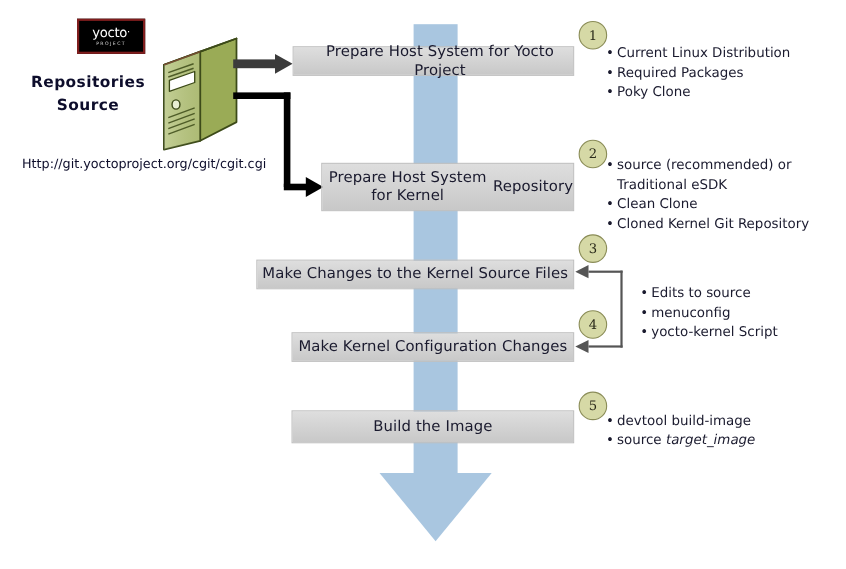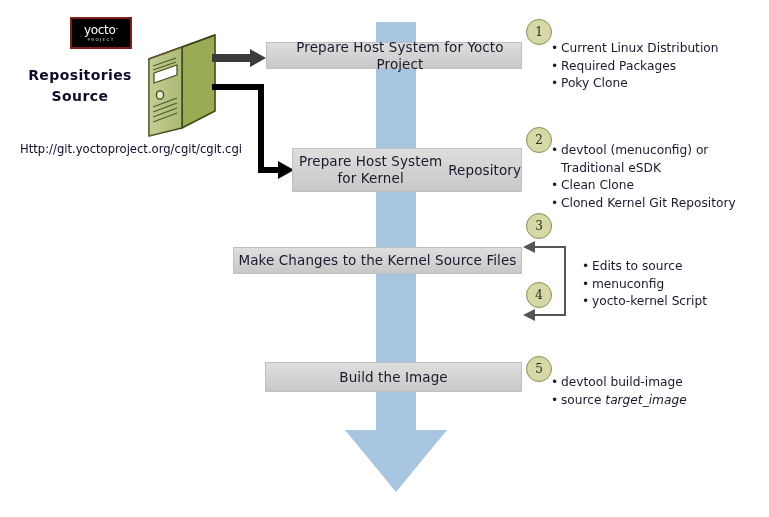--- a/index.html
+++ b/index.html
@@ -245,36 +245,37 @@
   <div class="abs pbox" style="left:292px; top:148px; width:230px; height:44px; flex-direction:row;">
     <div>Prepare Host System for Kernel</div>
     <div>Repository</div>
   </div>
 
   <div class="abs badge" style="left:526px; top:127px;">2</div>
 
   <div class="abs blist" style="left:551px; top:142px; width:200px;">
     <div class="bline">
       <span class="bdot">•</span>
-      <span class="btxt">devtool (menuconfig) or Traditional eSDK</span>
+      <span class="btxt">source (recommended) or Traditional eSDK</span>
     </div>
     <div class="bline">
       <span class="bdot">•</span>
       <span class="btxt">Clean Clone</span>
     </div>
     <div class="bline">
       <span class="bdot">•</span>
       <span class="btxt">Cloned Kernel Git Repository</span>
     </div>
   </div>
 
-  <div class="abs pbox" style="left:233px; top:247px; width:289px; height:27px;">Make Changes to the Kernel Source Files</div>
+  <div class="abs pbox" style="left:233px; top:236px; width:289px; height:27px;">Make Changes to the Kernel Source Files</div>
 
   <div class="abs badge" style="left:526px; top:213px;">3</div>
 
+  <div class="abs pbox" style="left:265px; top:302px; width:257px; height:27px;">Make Kernel Configuration Changes</div>
 
   <div class="abs badge" style="left:526px; top:282px;">4</div>
 
   <div class="abs" style="left:564px; top:246px; width:2px; height:70px; background:#555555;"></div>
   <div class="abs" style="left:535px; top:246px; width:31px; height:2px; background:#555555;"></div>
   <div class="abs arrowhead-left-gray" style="left:523px; top:241px;"></div>
   <div class="abs" style="left:535px; top:314px; width:31px; height:2px; background:#555555;"></div>
   <div class="abs arrowhead-left-gray" style="left:523px; top:309px;"></div>
 
   <div class="abs blist" style="left:582px; top:258px; width:175px;">
@@ -285,21 +286,21 @@
     <div class="bline">
       <span class="bdot">•</span>
       <span class="btxt">menuconfig</span>
     </div>
     <div class="bline">
       <span class="bdot">•</span>
       <span class="btxt">yocto-kernel Script</span>
     </div>
   </div>
 
-  <div class="abs pbox" style="left:265px; top:362px; width:257px; height:30px;">Build the Image</div>
+  <div class="abs pbox" style="left:265px; top:373px; width:257px; height:30px;">Build the Image</div>
 
   <div class="abs badge" style="left:526px; top:356px;">5</div>
 
   <div class="abs blist" style="left:551px; top:374px; width:200px;">
     <div class="bline">
       <span class="bdot">•</span>
       <span class="btxt">devtool build-image</span>
     </div>
     <div class="bline">
       <span class="bdot">•</span>

